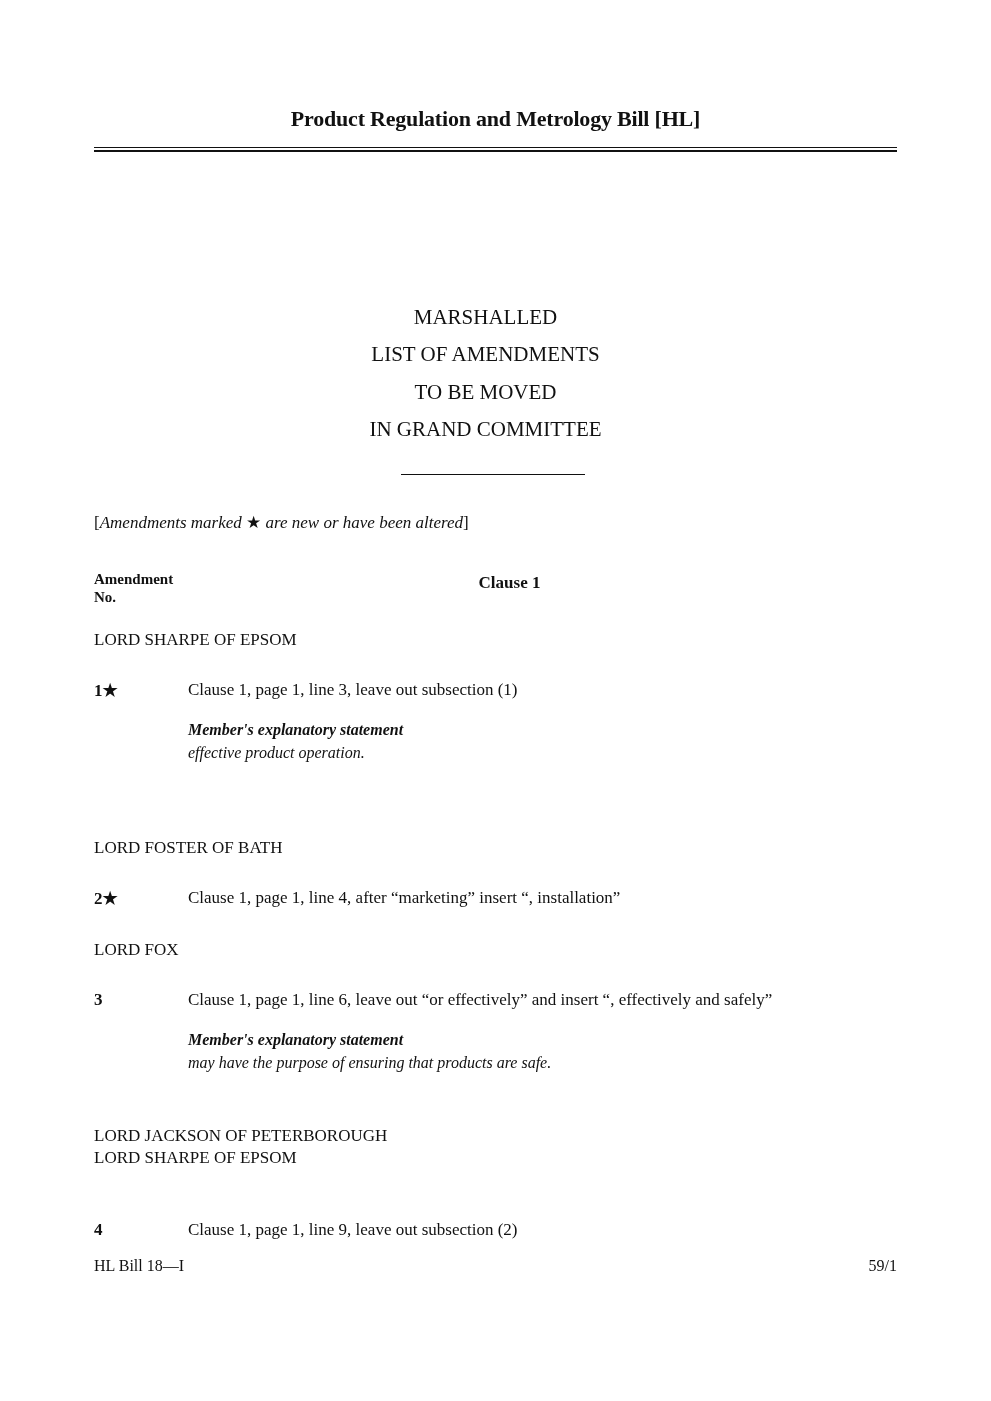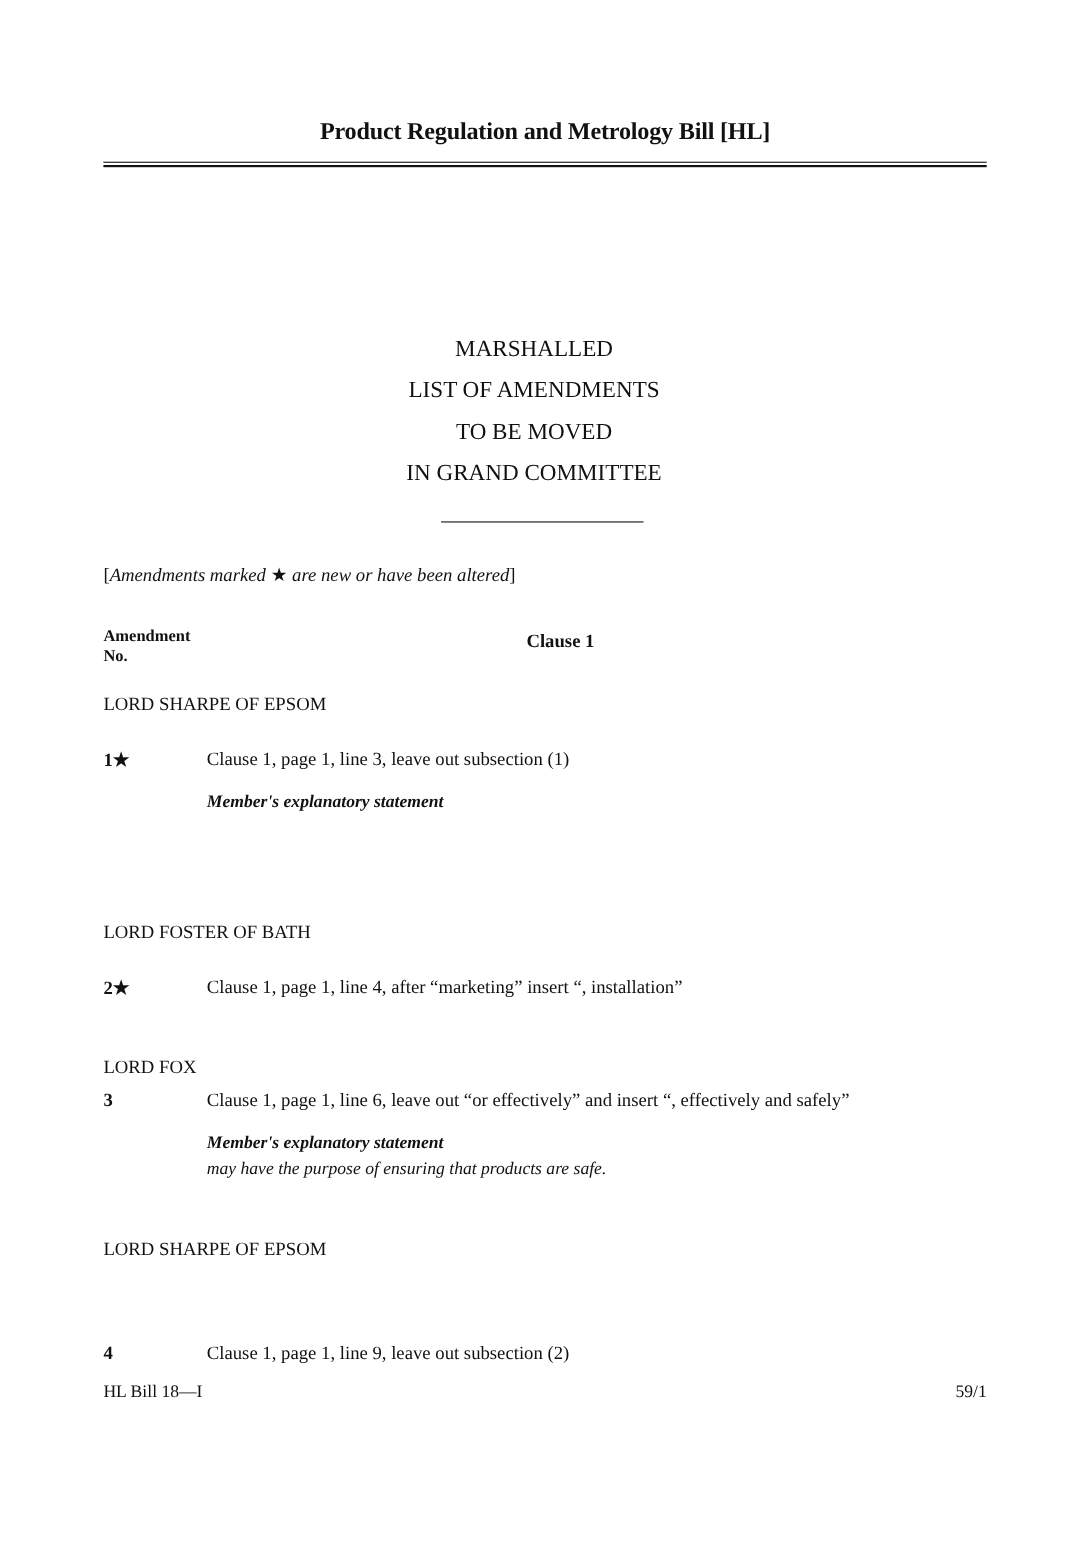--- a/index.html
+++ b/index.html
@@ -44,34 +44,36 @@
   <div>Amendment</div>
   <div>No.</div>
 </div>
 <div class="abs clause">Clause 1</div>
 
 <div class="abs sponsor" style="top:629px">LORD SHARPE OF EPSOM</div>
 <div class="abs amno" style="top:680px">1★</div>
 <div class="abs amtext" style="top:680px">Clause 1, page 1, line 3, leave out subsection (1)</div>
 <div class="abs stmt" style="top:718px">
   <span class="lbl">Member's explanatory statement</span>
+  <div>effective product operation.</div>
 </div>
 
 <div class="abs sponsor" style="top:837px">LORD FOSTER OF BATH</div>
 <div class="abs amno" style="top:888px">2★</div>
 <div class="abs amtext" style="top:888px">Clause 1, page 1, line 4, after “marketing” insert “, installation”</div>
 
-<div class="abs sponsor" style="top:959px">LORD FOX</div>
+<div class="abs sponsor" style="top:939px">LORD FOX</div>
 <div class="abs amno" style="top:990px">3</div>
 <div class="abs amtext" style="top:990px">Clause 1, page 1, line 6, leave out “or effectively” and insert “, effectively and safely”</div>
 <div class="abs stmt" style="top:1028px">
   <span class="lbl">Member's explanatory statement</span>
   <div>may have the purpose of ensuring that products are safe.</div>
 </div>
 
 <div class="abs sponsor" style="top:1125px">
+  <div>LORD JACKSON OF PETERBOROUGH</div>
   <div>LORD SHARPE OF EPSOM</div>
 </div>
 <div class="abs amno" style="top:1220px">4</div>
 <div class="abs amtext" style="top:1220px">Clause 1, page 1, line 9, leave out subsection (2)</div>
 
 <div class="abs footer" style="left:94px">HL Bill 18—I</div>
 <div class="abs footer" style="right:94px">59/1</div>
 
 </body></html>

